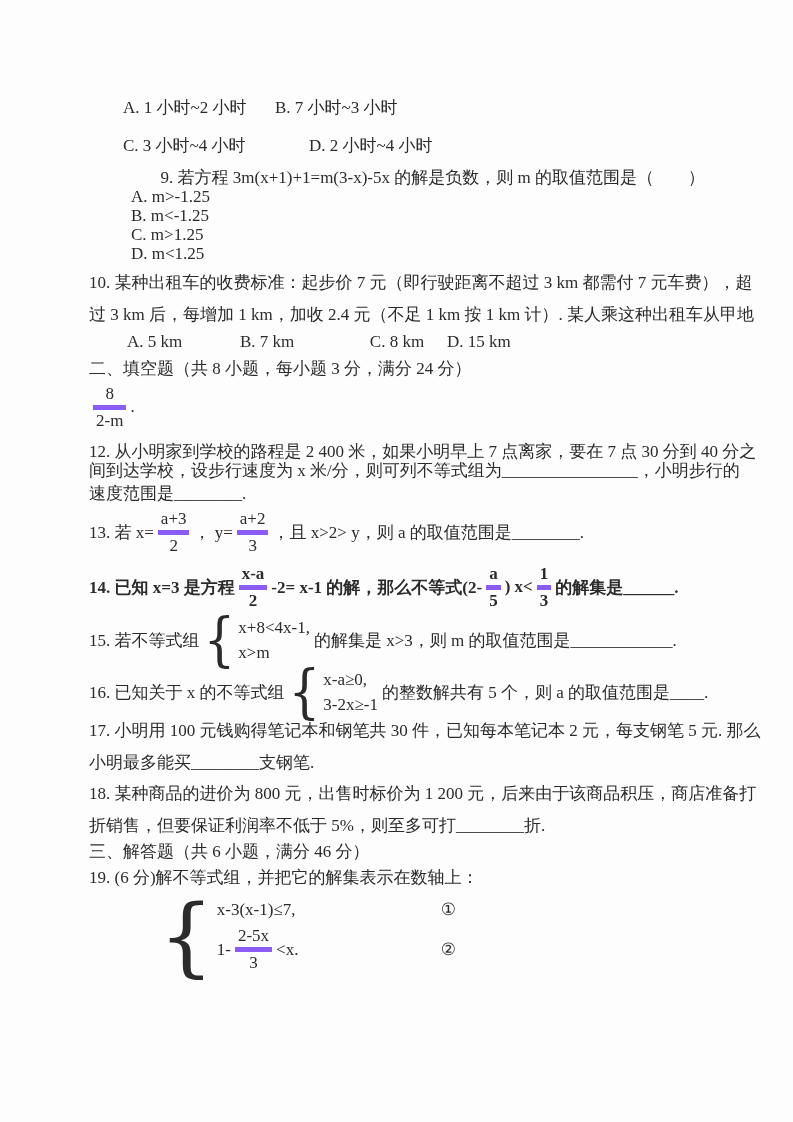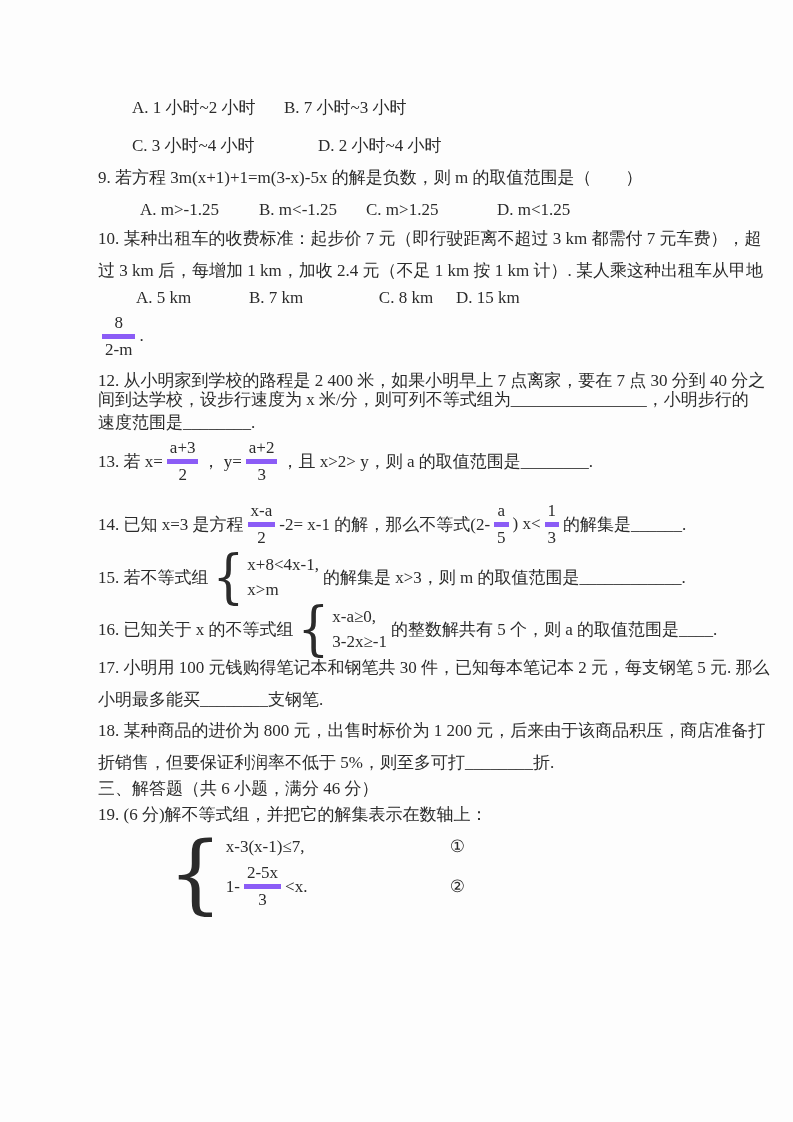--- a/index.html
+++ b/index.html
@@ -9,21 +9,21 @@
     height: 1122px;
     margin: 0 auto;
     background: #fdfdfd;
     overflow: hidden;
     font-family: "Liberation Serif", "DejaVu Serif", serif;
     color: #2b2b2b;
     font-size: 17px;
   }
   .content {
     position: absolute;
-    left: 98px;
+    left: 89px;
     top: 96px;
     width: 616px;
   }
   .line {
     line-height: 19px;
     white-space: nowrap;
   }
   .mathline {
     display: flex;
     align-items: center;
@@ -78,37 +78,38 @@
 
     <div class="line opts" style="margin-top:2px; padding-left:34px;">
       <span style="width:152px;">A. 1 小时~2 小时</span>
       <span>B. 7 小时~3 小时</span>
     </div>
     <div class="line opts" style="margin-top:19px; padding-left:34px;">
       <span style="width:186px;">C. 3 小时~4 小时</span>
       <span>D. 2 小时~4 小时</span>
     </div>
 
-    <div class="line" style="margin-top:13px;">9. 若方程 3m(x+1)+1=m(3-x)-5x 的解是负数，则 m 的取值范围是（　　）</div>
-    <div class="line opts" style="margin-top:13px; padding-left:42px;">
+    <div class="line" style="margin-top:13px;text-align:right;">9. 若方程 3m(x+1)+1=m(3-x)-5x 的解是负数，则 m 的取值范围是（　　）</div>
+    <div class="line opts" style="padding-left:42px;flex-direction:column;">
       <span style="width:119px;">A. m&gt;-1.25</span>
       <span style="width:107px;">B. m&lt;-1.25</span>
       <span style="width:131px;">C. m&gt;1.25</span>
       <span>D. m&lt;1.25</span>
     </div>
 
     <div class="line" style="margin-top:10px;">10. 某种出租车的收费标准：起步价 7 元（即行驶距离不超过 3 km 都需付 7 元车费），超</div>
     <div class="line" style="margin-top:13px;">过 3 km 后，每增加 1 km，加收 2.4 元（不足 1 km 按 1 km 计）. 某人乘这种出租车从甲地</div>
     <div class="line opts" style="margin-top:8px; padding-left:38px;">
       <span style="width:113px;">A. 5 km</span>
       <span style="width:107px;">B. 7 km</span>
       <span style="width:100px;text-align:center;">C. 8 km</span>
       <span>D. 15 km</span>
     </div>
 
+    <div class="line" style="margin-top:8px;">二、填空题（共 8 小题，每小题 3 分，满分 24 分）</div>
 
     <div class="mathline" style="margin-top:6px;">
       <span class="frac">
         <span class="num">8</span>
         <span class="den">2-m</span>
       </span>
       <span>.</span>
     </div>
 
     <div class="line" style="margin-top:12px;">12. 从小明家到学校的路程是 2 400 米，如果小明早上 7 点离家，要在 7 点 30 分到 40 分之</div>
@@ -122,21 +123,21 @@
         <span class="den">2</span>
       </span>
       <span>，  y=</span>
       <span class="frac">
         <span class="num">a+2</span>
         <span class="den">3</span>
       </span>
       <span>，且 x&gt;2&gt; y，则 a 的取值范围是________.</span>
     </div>
 
-    <div class="mathline" style="margin-top:17px;">
+    <div class="mathline" style="margin-top:9px;font-weight:bold;">
       <span>14. 已知 x=3 是方程</span>
       <span class="frac">
         <span class="num">x-a</span>
         <span class="den">2</span>
       </span>
       <span>-2= x-1 的解，那么不等式(2-</span>
       <span class="frac">
         <span class="num">a</span>
         <span class="den">5</span>
       </span>

